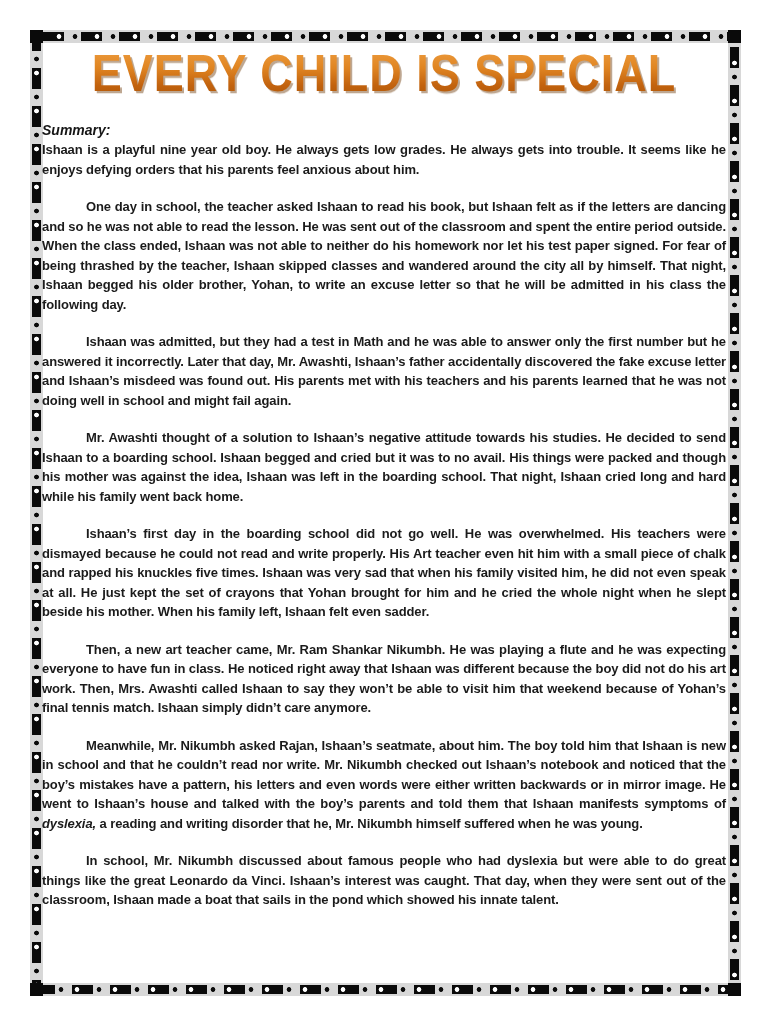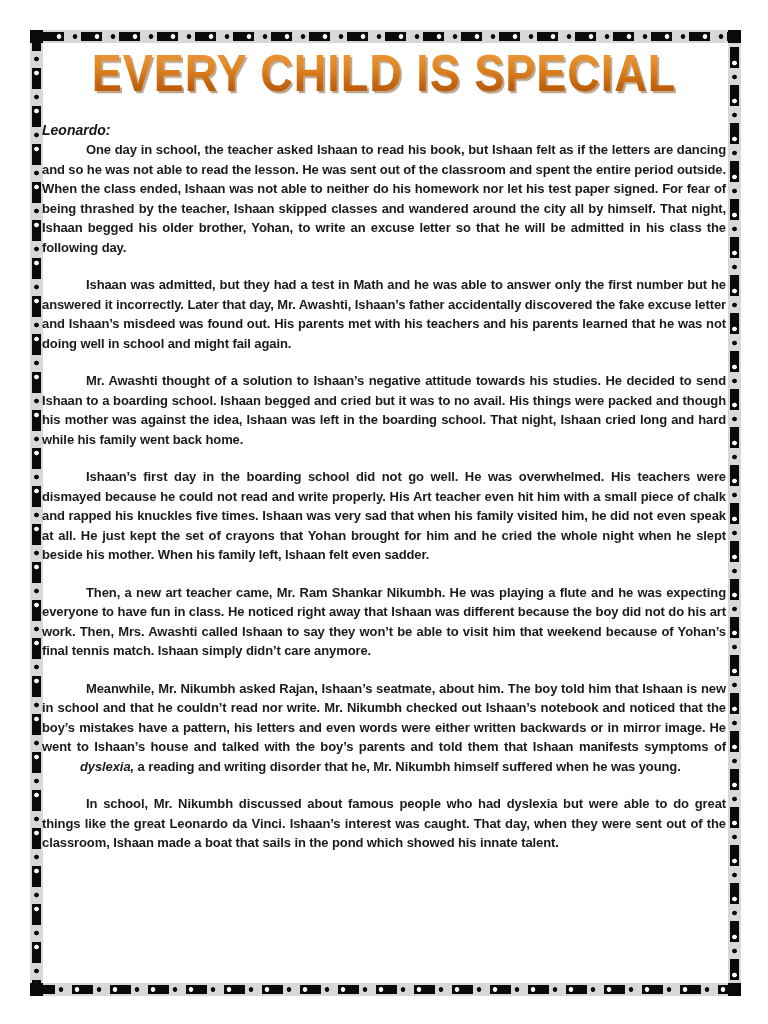--- a/index.html
+++ b/index.html
@@ -94,42 +94,43 @@
     font-size: 13px;
     font-weight: bold;
     line-height: 19.5px;
     color: #1b1b1b;
     text-align: justify;
     margin-bottom: 18px;
     letter-spacing: -0.1px;
   }
   .body-text p.indent { text-indent: 44px; }
   .body-text p:last-child { margin-bottom: 8px; }
-  .italic { font-style: italic; margin-left: 38px; }
+  .italic { font-style: italic; }
 </style>
 </head>
 <body>
 
 <div class="frame">
   <div class="strip top"></div>
   <div class="strip bottom"></div>
   <div class="strip left"></div>
   <div class="strip right"></div>
   <div class="corner tl"></div>
   <div class="corner tr"></div>
   <div class="corner bl"></div>
   <div class="corner br"></div>
 </div>
 
 <div class="content">
   <h1 class="doc-title">EVERY CHILD IS SPECIAL</h1>
 
-  <div class="summary-label">Leonardo:</div>
+  <div class="summary-label">Summary:</div>
 
   <div class="body-text">
+    <p>Ishaan is a playful nine year old boy. He always gets low grades. He always gets into trouble. It seems like he enjoys defying orders that his parents feel anxious about him.</p>
     <p class="indent">One day in school, the teacher asked Ishaan to read his book, but Ishaan felt as if the letters are dancing and so he was not able to read the lesson. He was sent out of the classroom and spent the entire period outside. When the class ended, Ishaan was not able to neither do his homework nor let his test paper signed. For fear of being thrashed by the teacher, Ishaan skipped classes and wandered around the city all by himself. That night, Ishaan begged his older brother, Yohan, to write an excuse letter so that he will be admitted in his class the following day.</p>
     <p class="indent">Ishaan was admitted, but they had a test in Math and he was able to answer only the first number but he answered it incorrectly. Later that day, Mr. Awashti, Ishaan’s father accidentally discovered the fake excuse letter and Ishaan’s misdeed was found out. His parents met with his teachers and his parents learned that he was not doing well in school and might fail again.</p>
     <p class="indent">Mr. Awashti thought of a solution to Ishaan’s negative attitude towards his studies. He decided to send Ishaan to a boarding school. Ishaan begged and cried but it was to no avail. His things were packed and though his mother was against the idea, Ishaan was left in the boarding school. That night, Ishaan cried long and hard while his family went back home.</p>
     <p class="indent">Ishaan’s first day in the boarding school did not go well. He was overwhelmed. His teachers were dismayed because he could not read and write properly. His Art teacher even hit him with a small piece of chalk and rapped his knuckles five times. Ishaan was very sad that when his family visited him, he did not even speak at all. He just kept the set of crayons that Yohan brought for him and he cried the whole night when he slept beside his mother. When his family left, Ishaan felt even sadder.</p>
     <p class="indent">Then, a new art teacher came, Mr. Ram Shankar Nikumbh. He was playing a flute and he was expecting everyone to have fun in class. He noticed right away that Ishaan was different because the boy did not do his art work. Then, Mrs. Awashti called Ishaan to say they won’t be able to visit him that weekend because of Yohan’s final tennis match. Ishaan simply didn’t care anymore.</p>
     <p class="indent"><span>Meanwhile, Mr. Nikumbh asked Rajan, Ishaan’s seatmate, about him. The boy told him that Ishaan is new in school and that he couldn’t read nor write. Mr. Nikumbh checked out Ishaan’s notebook and noticed that the boy’s mistakes have a pattern, his letters and even words were either written backwards or in mirror image. He went to Ishaan’s house and talked with the boy’s parents and told them that Ishaan manifests symptoms of </span><span class="italic">dyslexia,</span><span> a reading and writing disorder that he, Mr. Nikumbh himself suffered when he was young.</span></p>
     <p class="indent">In school, Mr. Nikumbh discussed about famous people who had dyslexia but were able to do great things like the great Leonardo da Vinci. Ishaan’s interest was caught. That day, when they were sent out of the classroom, Ishaan made a boat that sails in the pond which showed his innate talent.</p>
   </div>
 </div>
 

